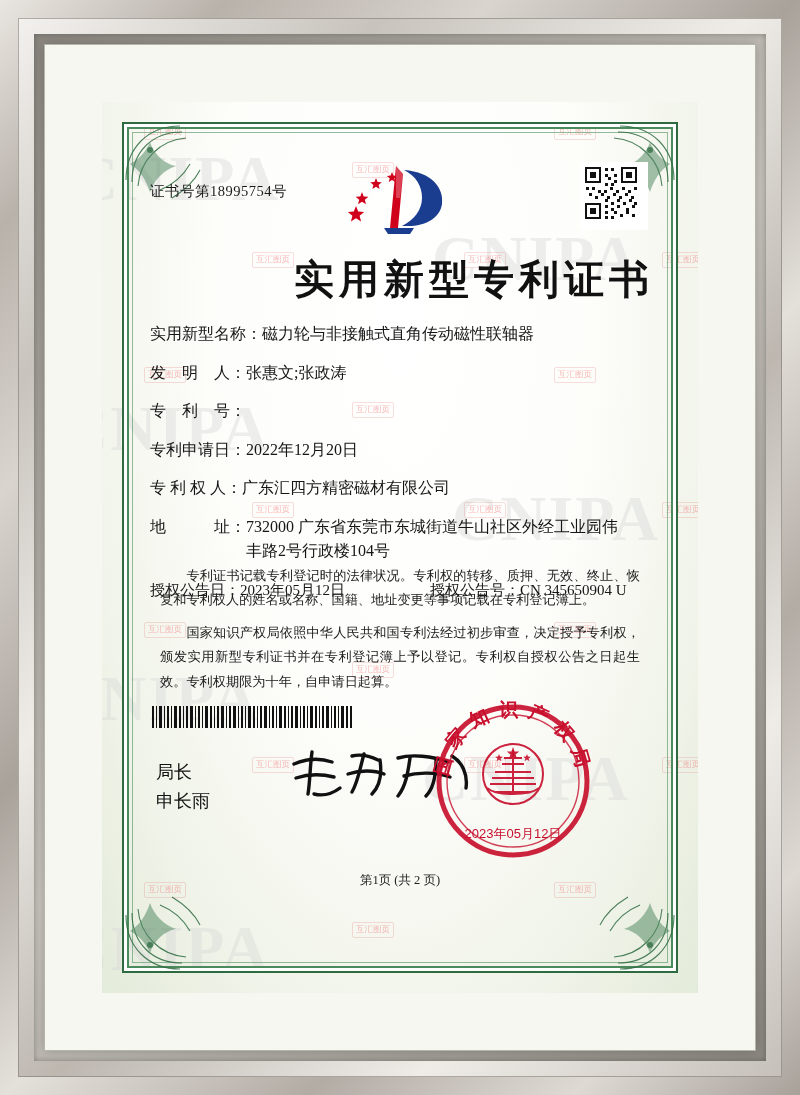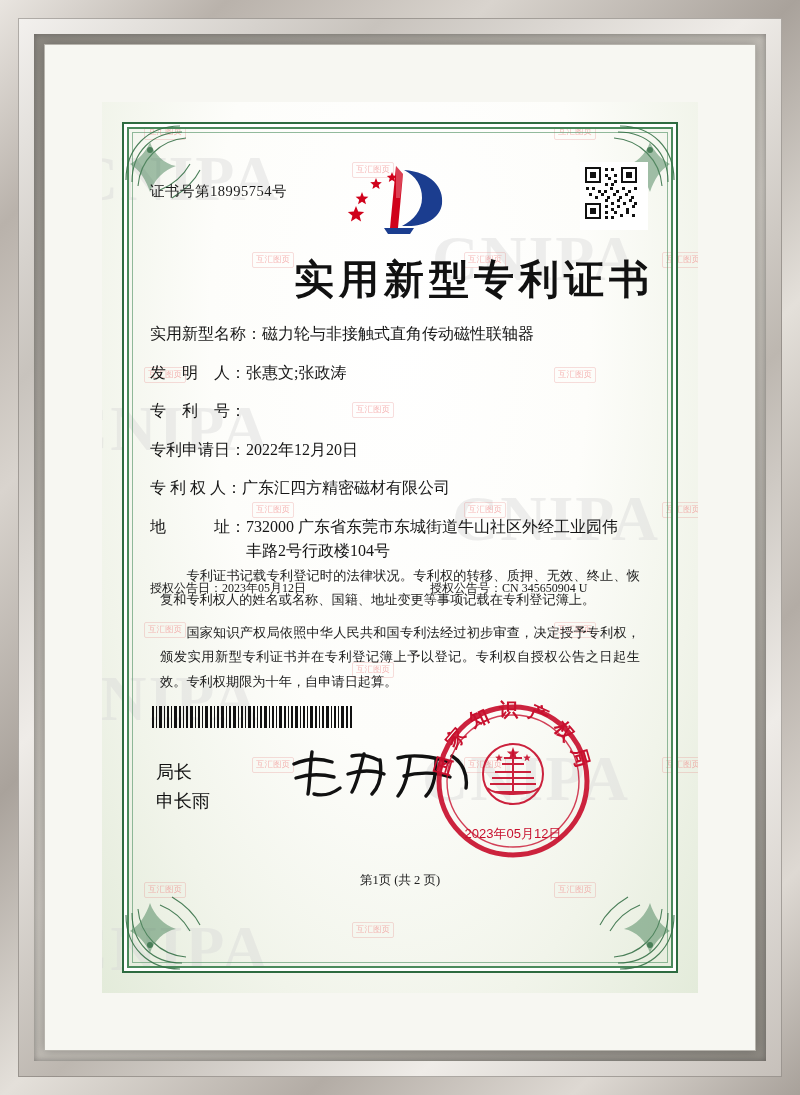--- a/index.html
+++ b/index.html
@@ -180,21 +180,21 @@
   }
   .f-value {
     flex: 1 1 auto;
     font-size: 16px;
   }
   .f-value.multiline { line-height: 1.55; }
 
   .row-two {
     display: flex;
     margin-bottom: 20px;
-    font-size: 12px;
+    font-size: 15px;
   }
   .row-two .left { flex: 0 0 280px; }
   .row-two .right { flex: 1 1 auto; }
 
   .para {
     font-size: 13.2px;
     line-height: 1.85;
     color: #1b1b1b;
     text-align: justify;
     text-indent: 2em;

